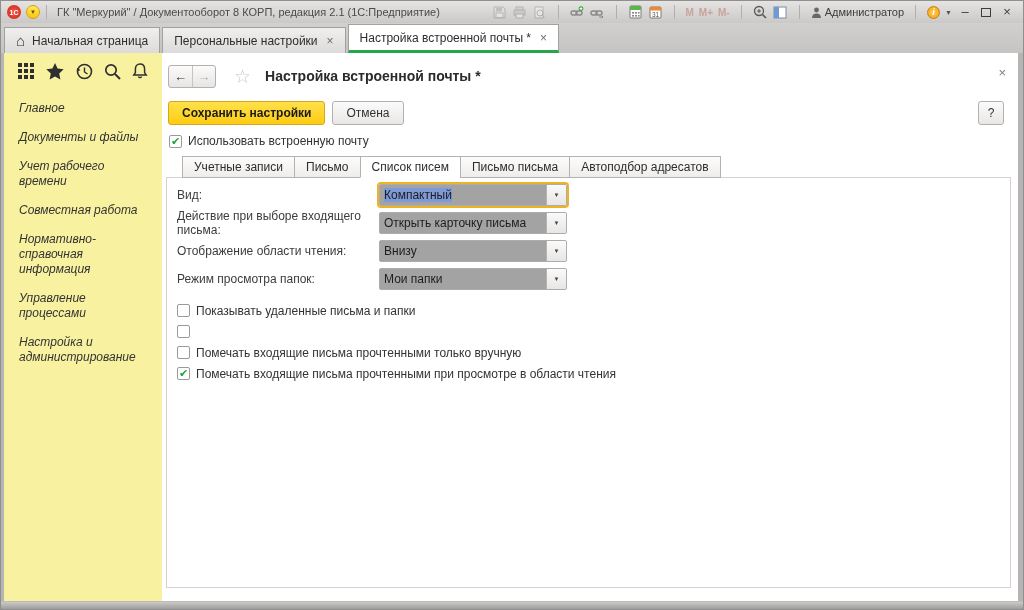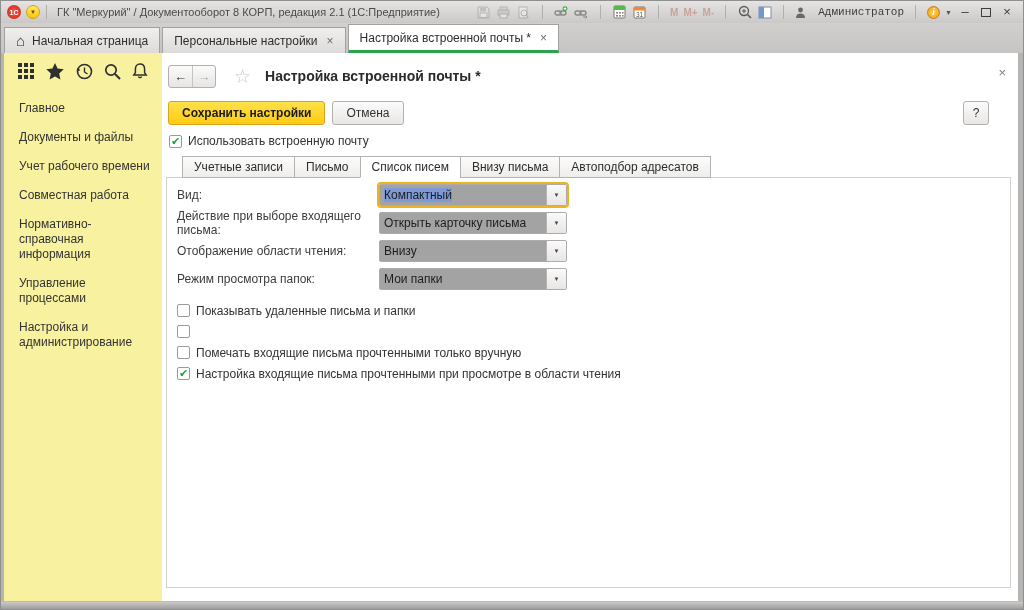--- a/index.html
+++ b/index.html
@@ -14,21 +14,21 @@
              color:#fff; font-size:7px; font-weight:bold; display:flex; align-items:center; justify-content:center; }
   .menu-btn { width:14px; height:14px; border-radius:50%; margin-left:5px;
               background:linear-gradient(#ffe95e,#fdc50a); border:1px solid #cfa01a; color:#6b5200;
               font-size:6px; display:flex; align-items:center; justify-content:center; }
   .tb-sep { width:1px; height:14px; background:#b2b0ae; margin:0 6px; }
   .tb-title { margin-left:4px; flex:0 1 auto; white-space:nowrap; overflow:hidden; }
   .tb-right { margin-left:auto; display:flex; align-items:center; gap:5px; }
   .tb-ico { width:15px; height:15px; display:flex; align-items:center; justify-content:center; }
   .disabled { opacity:.38; }
   .mem { font-size:10px; font-weight:bold; color:#c9a39b; letter-spacing:0; }
-  .userbox { display:flex; align-items:center; gap:12px; font-size:11px; color:#3d3d3d;font-family:Liberation Mono, monospace; }
+  .userbox { display:flex; align-items:center; gap:3px; font-size:11px; color:#3d3d3d; }
   .infobtn { width:13px; height:13px; border-radius:50%; background:radial-gradient(#ffd34e,#f19a14);
              border:1px solid #c87f10; color:#fff; font-size:9px; font-weight:bold; font-style:italic;
              display:flex; align-items:center; justify-content:center; }
   .caret { font-size:7px; color:#555; }
   .winbtn { font-size:13px; color:#3d3d3d; width:16px; text-align:center; line-height:14px; }
   .maxbox { width:10px; height:9px; border:1px solid #3d3d3d; display:inline-block; margin-top:3px; }
 
   
   .tabbar { height:30px; background:linear-gradient(#d2d0ce,#c6c4c2); display:flex; align-items:flex-end; padding-left:3px; }
   .apptab { height:26px; display:flex; align-items:center; gap:7px; padding:0 11px; font-size:12px; color:#2d2d2d;
@@ -36,36 +36,36 @@
   .apptab.active { background:#fff; border-bottom:3px solid #27a44c; height:29px; padding-bottom:0; }
   .apptab .x { color:#6e6e6e; font-size:12px; margin-left:2px; }
   .home-ico { color:#2f2f2f; font-size:15px; line-height:12px; }
 
   
   .frame { display:flex; height:548px; border-left:3px solid #b7b5b3; border-right:5px solid #b7b5b3; background:#fff; }
   .sidebar { width:158px; background:#f8f1a0; flex-shrink:0; display:flex; flex-direction:column; }
   .side-icons { display:flex; justify-content:space-between; align-items:center; padding:10px 14px 8px 14px; }
   .side-icons svg { display:block; }
   .side-items { list-style:none; padding:6px 8px 0 15px; font-size:12px; color:#333; }
-  .side-items li { padding:7px 0; line-height:15px; cursor:pointer; }
+  .side-items li { padding:7px 0; line-height:15px; cursor:pointer;font-style:italic; }
 
   .main { flex:1; background:#fff; position:relative; display:flex; flex-direction:column; }
 
   
   .page-header { display:flex; align-items:center; margin:10px 0 0 6px; height:26px; }
   .navgroup { display:flex; border:1px solid #b3b1af; border-radius:3px; overflow:hidden;
               background:linear-gradient(#fbfbfb,#e7e5e3); }
   .navbtn { width:23px; height:21px; display:flex; align-items:center; justify-content:center; font-size:13px; color:#333; }
   .navbtn + .navbtn { border-left:1px solid #c6c4c2; color:#b5b3b1; }
   .fav-star { color:#c9c7c5; font-size:19px; margin:0 10px 0 18px; }
   .page-title { font-size:14px; font-weight:bold; color:#2b2b2b; margin-left:4px; }
   .page-close { position:absolute; right:12px; top:12px; font-size:13px; color:#7d7d7d; }
 
   
-  .cmdbar { display:flex; align-items:flex-start; margin:12px 15px 0 6px; position:relative; height:24px; }
+  .cmdbar { display:flex; align-items:flex-start; margin:12px 0 0 6px; position:relative; height:24px; }
   .btn { font-size:12px; border-radius:3px; padding:4px 13px; border:1px solid #b3b1af; color:#333;
          background:linear-gradient(#fbfbfb,#e9e7e5); }
   .btn-save { font-weight:bold; color:#1a1a1a; background:linear-gradient(#ffe14a,#fecb13);
               border:1px solid #d8a51c; margin-right:7px; }
   .btn-help { position:absolute; right:14px; top:0; width:26px; padding:4px 0; text-align:center; }
 
   
   .chkrow { display:flex; align-items:center; gap:6px; font-size:12px; color:#333; }
   .usecheck { margin:9px 0 0 7px; }
   .cbox { width:13px; height:13px; background:#fff; border:1px solid #9c9a98; border-radius:2px;
@@ -292,21 +292,21 @@
 
       <div class="chkrow usecheck">
         <span class="cbox">✔</span>
         <span>Использовать встроенную почту</span>
       </div>
 
       <div class="formtabs">
         <div class="ftab">Учетные записи</div>
         <div class="ftab">Письмо</div>
         <div class="ftab active">Список писем</div>
-        <div class="ftab">Внизу письма</div>
+        <div class="ftab">Письмо письма</div>
         <div class="ftab">Автоподбор адресатов</div>
       </div>
 
       <div class="formpage">
 
         <div class="frow">
           <span class="flabel">Вид:</span>
           <div class="combo focused">
             <span class="cval"><span class="sel">Компактный</span></span>
             <span class="cbtn">▼</span>
@@ -344,21 +344,21 @@
           </div>
           <div class="chkrow">
             <span class="cbox"></span>
           </div>
           <div class="chkrow">
             <span class="cbox"></span>
             <span>Помечать входящие письма прочтенными только вручную</span>
           </div>
           <div class="chkrow">
             <span class="cbox">✔</span>
-            <span>Настройка входящие письма прочтенными при просмотре в области чтения</span>
+            <span>Помечать входящие письма прочтенными при просмотре в области чтения</span>
           </div>
         </div>
 
       </div>
     </div>
   </div>
 
   <div class="bottom-strip"></div>
 </div>
 

